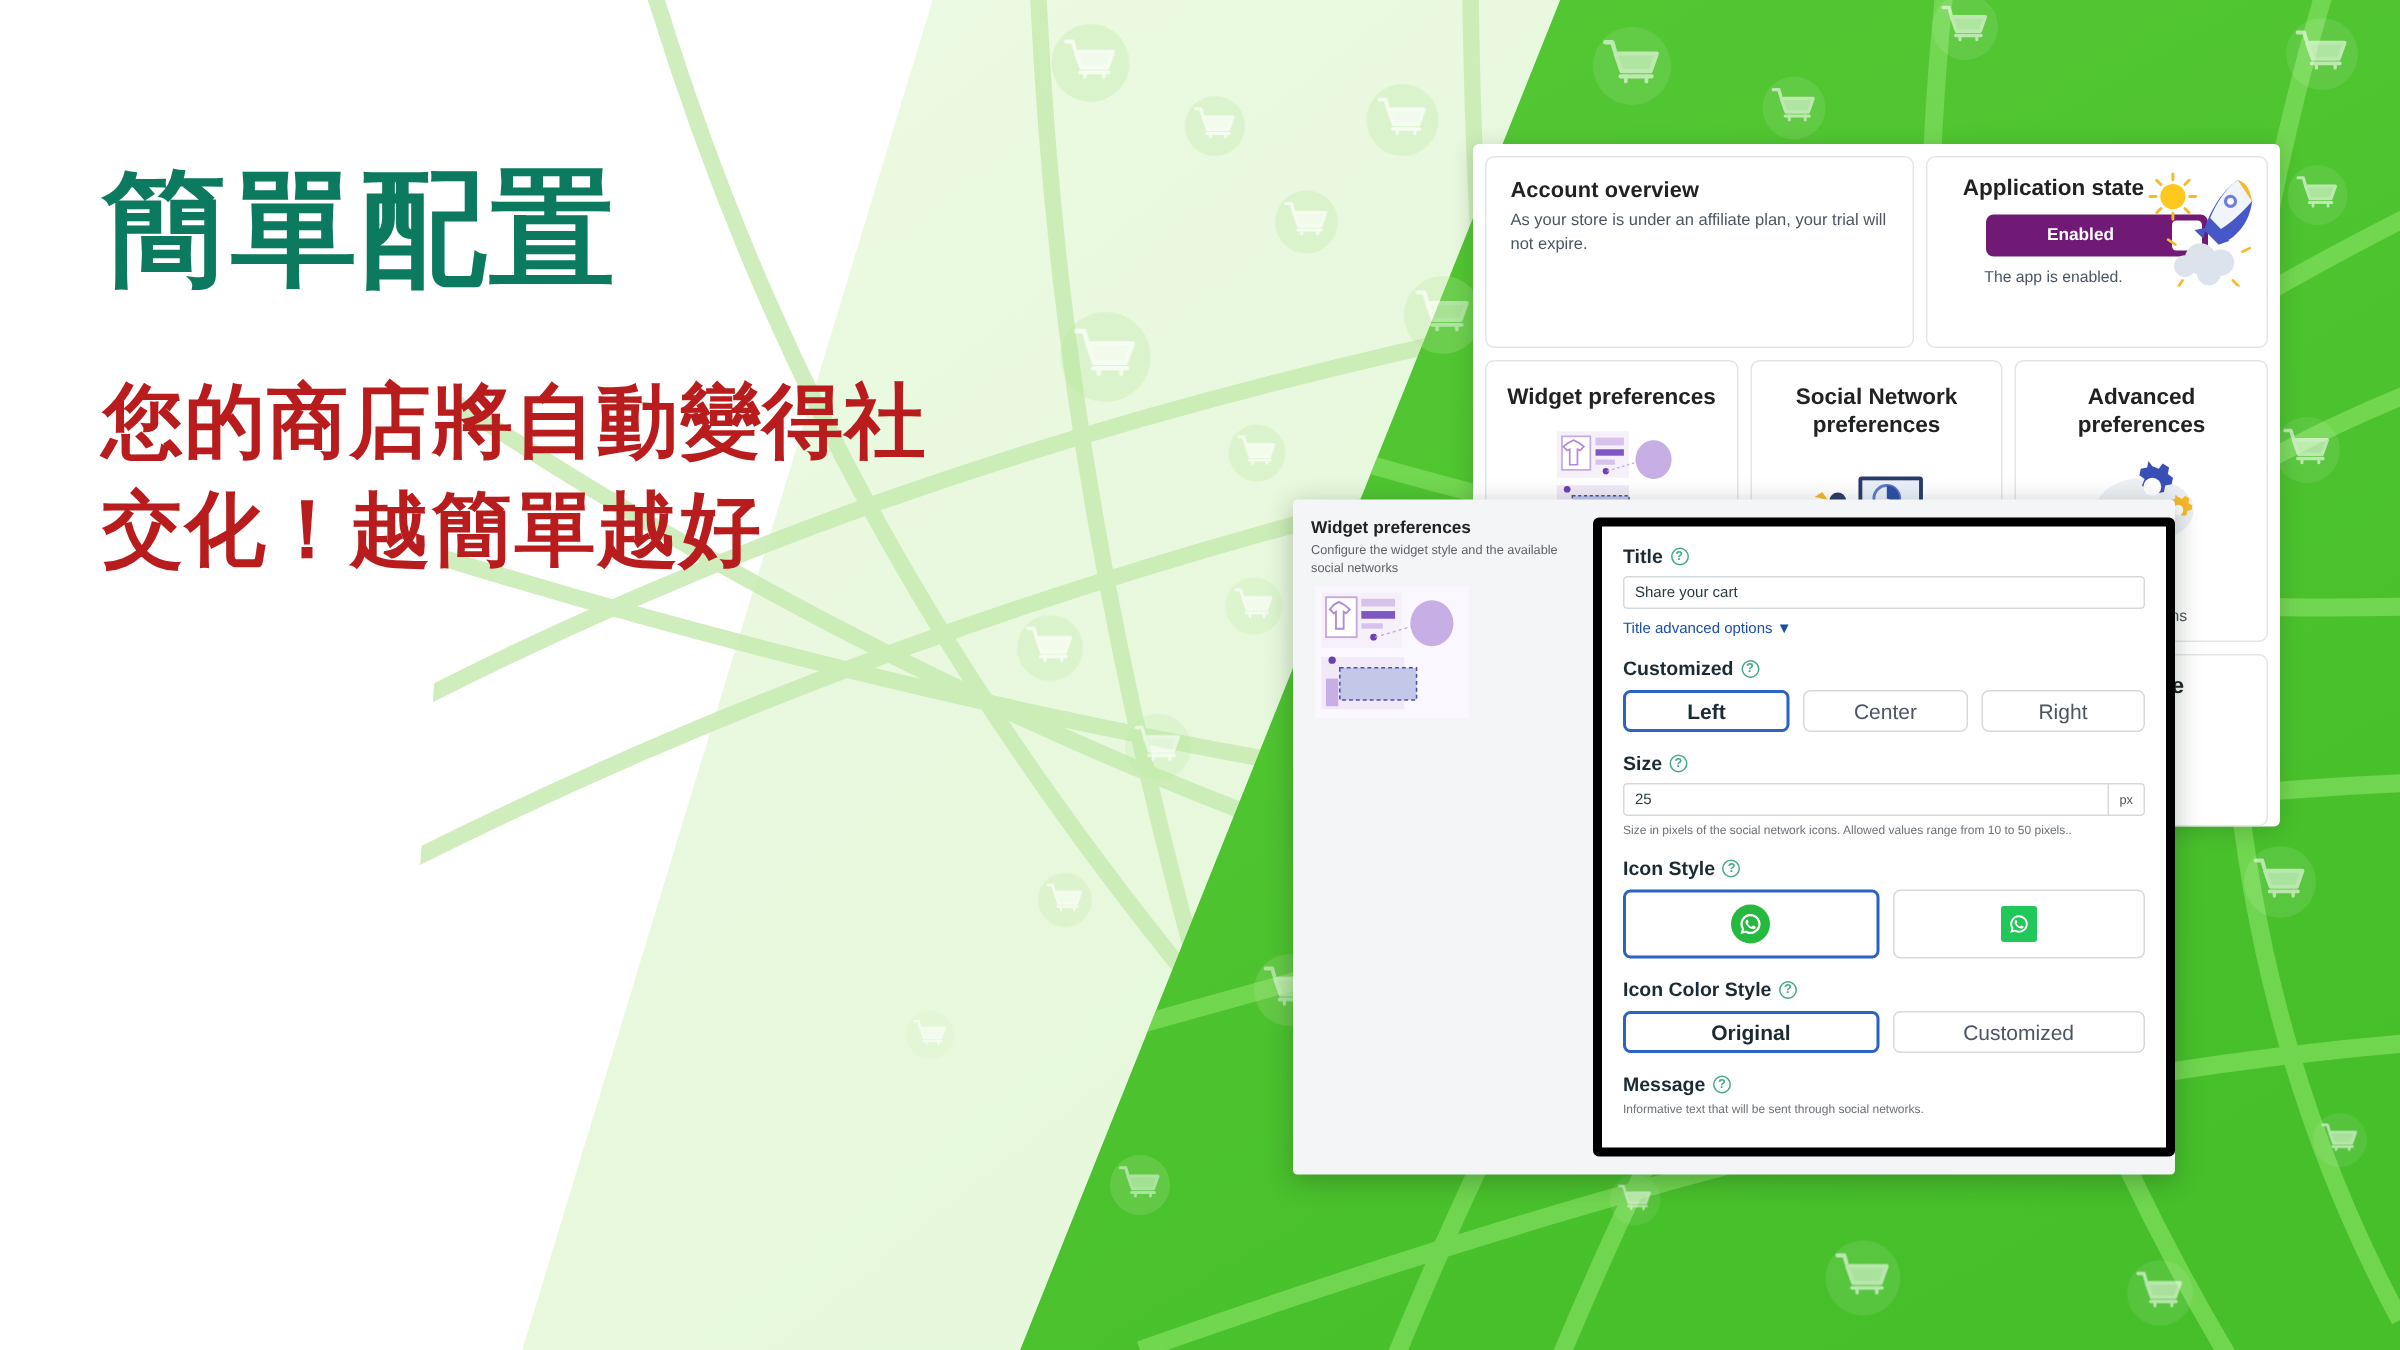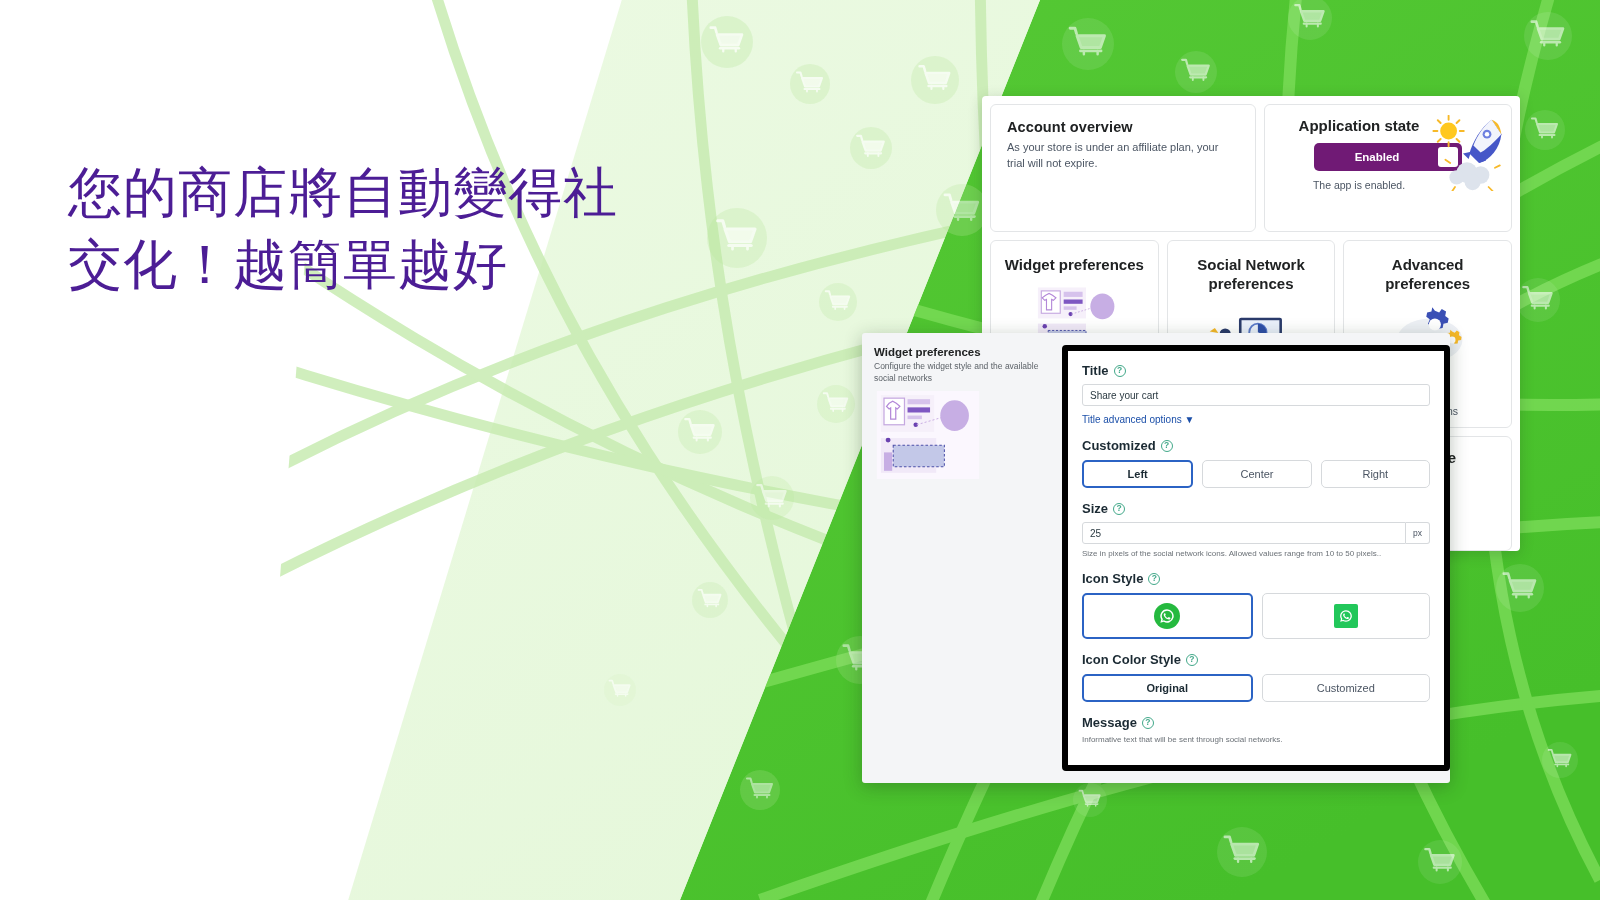--- a/index.html
+++ b/index.html
@@ -26,22 +26,22 @@
     line-height: 1.06;
     font-weight: 700;
     color: #0b7a5e;
     letter-spacing: 2px;
     white-space: nowrap;
   }
   .hero-sub {
     margin-top: 48px;
     font-size: 54px;
     line-height: 1.34;
-    font-weight: 400;
-    color: #4c1d95;
+    font-weight: 700;
+    color: #b91c1c;
     letter-spacing: 1px;
     max-width: 560px;
   }
 
   
   .card {
     background: #fff;
     border: 1px solid #e3e5e7;
     border-radius: 6px;
   }
@@ -59,21 +59,21 @@
     overflow: hidden;
   }
   .dash-row-1 { display: flex; gap: 8px; height: 128px; }
   .dash-row-2 { display: flex; gap: 8px; height: 188px; margin-top: 8px; }
   .dash-row-3 { display: flex; gap: 8px; height: 115px; margin-top: 8px; }
 
   .acct { flex: 1 1 0; padding: 14px 16px; }
   .acct-title { font-size: 14.5px; font-weight: 700; color: #202223; letter-spacing: .1px; }
   .acct-body { margin-top: 5px; font-size: 11px; line-height: 1.45; color: #4b5563; }
 
-  .appstate { width: 248px; padding: 12px 14px; position: relative; }
+  .appstate { width: 228px; padding: 12px 14px; position: relative; }
   .appstate-title { font-size: 15px; font-weight: 600; color: #202223; text-align: center; padding-right: 58px; }
   .toggle {
     margin: 9px auto 0;
     width: 148px; height: 28px;
     background: #701a75;
     border-radius: 5px;
     display: flex; align-items: center; justify-content: center;
     position: relative;
   }
   .toggle-label { font-size: 11.5px; font-weight: 700; color: #fff; margin-right: 22px; }
@@ -134,21 +134,21 @@
     background: #fff; font-size: 10px; color: #2b3a42;
     padding: 0 7px;
     font-family: "Liberation Sans", sans-serif;
   }
   .adv-link { margin-top: 8px; font-size: 10px; color: #1a4ea8; cursor: pointer; }
   .seg-row { margin-top: 7px; display: flex; gap: 9px; }
   .seg {
     flex: 1 1 0; height: 28px;
     border: 1px solid #d6d9dc; border-radius: 5px; background: #fff;
     display: flex; align-items: center; justify-content: center;
-    font-size: 11px; color: #4b5563; text-align: right;
+    font-size: 14px; color: #4b5563; text-align: right;
   }
   .seg.sel { border: 2px solid #2b63c4; color: #1b2a33; font-weight: 700; }
   .grp { margin-top: 13px; }
   .size-row { margin-top: 6px; display: flex; }
   .size-row .txtinput { margin-top: 0; border-radius: 3px 0 0 3px; }
   .size-unit {
     width: 26px; height: 22px;
     border: 1px solid #d6d9dc; border-left: none; border-radius: 0 3px 3px 0;
     background: #fff; display: flex; align-items: center; justify-content: center;
     font-size: 8.5px; color: #4b5563;
@@ -275,20 +275,21 @@
         <use href="#cart" x="1422" y="844" width="36" height="36"></use>
       <circle cx="1560" cy="760" r="18" fill="#ffffff" opacity=".14"></circle>
         <use href="#cart" x="1546" y="746" width="28" height="28"></use>
       <circle cx="1090" cy="800" r="17" fill="#ffffff" opacity=".13"></circle>
         <use href="#cart" x="1077" y="787" width="26" height="26"></use>
     </g>
   </svg>
 </div>
 
 <div class="hero">
+  <div class="hero-title">簡單配置</div>
   <div class="hero-sub">您的商店將自動變得社交化！越簡單越好</div>
 </div>
 
 <div id="dashboard">
 
   <div class="dash-row-1">
 
     <div class="card acct">
       <div class="acct-title">Account overview</div>
       <div class="acct-body">As your store is under an affiliate plan, your trial will not expire.</div>

